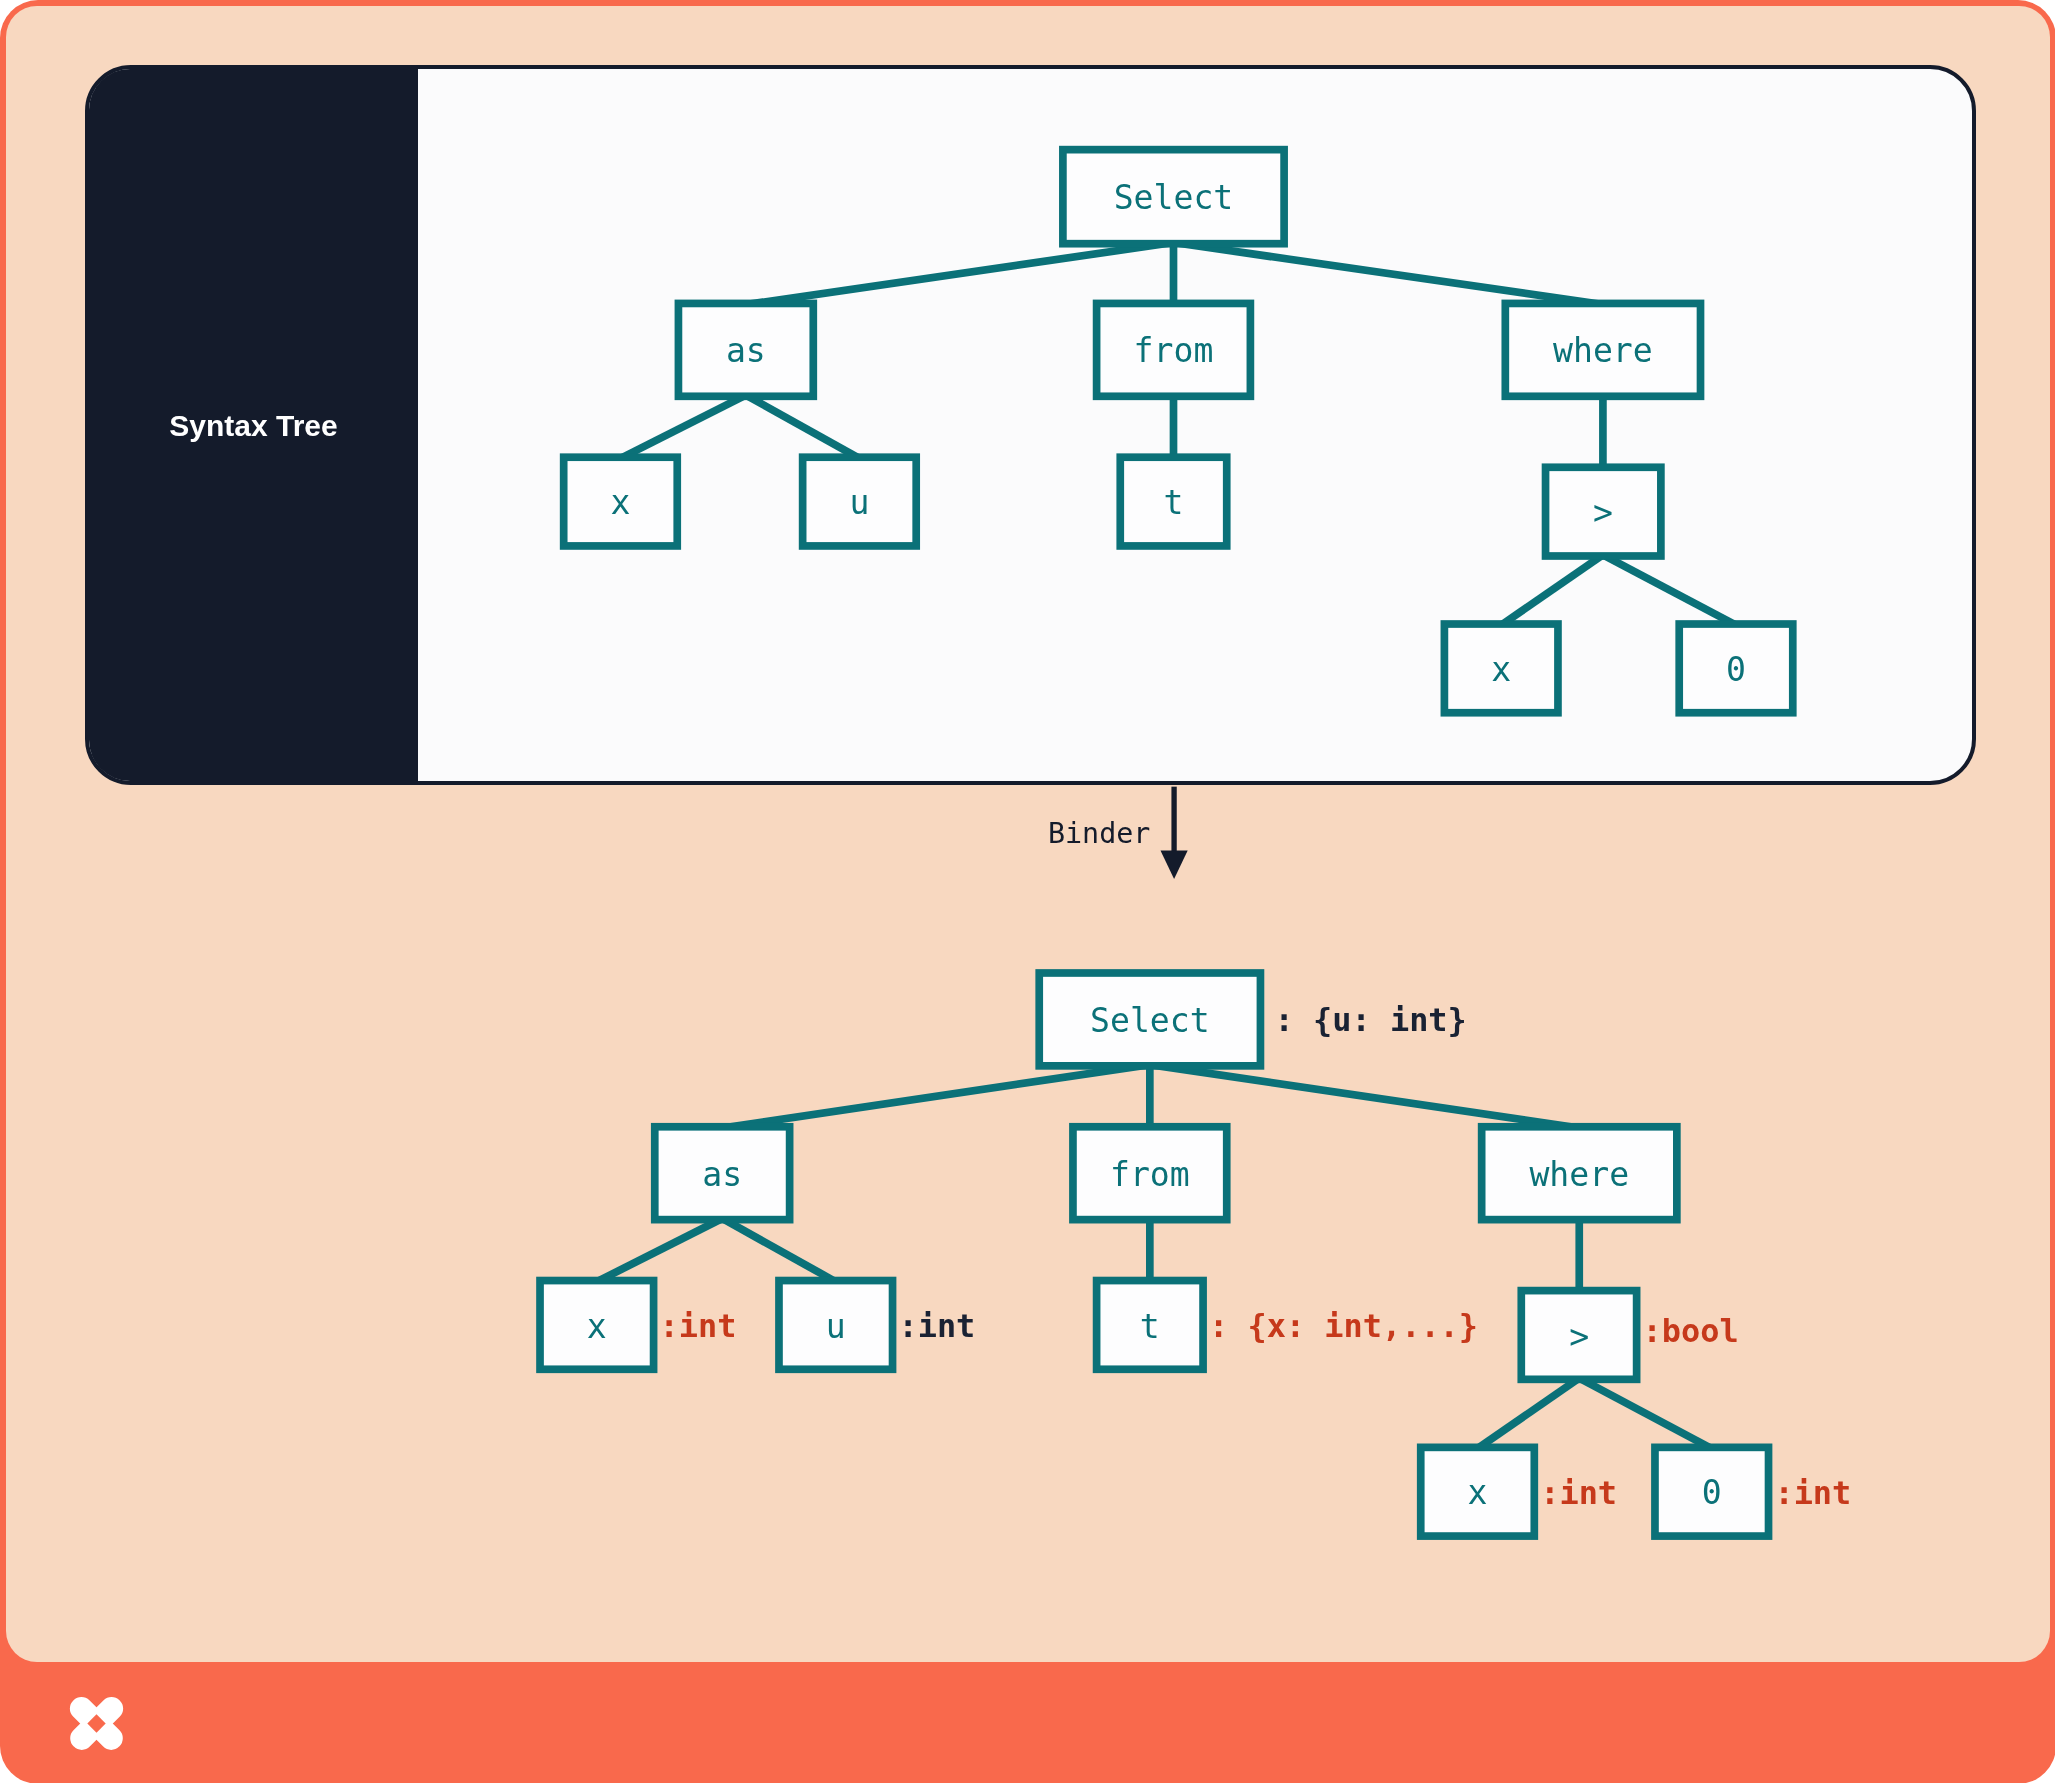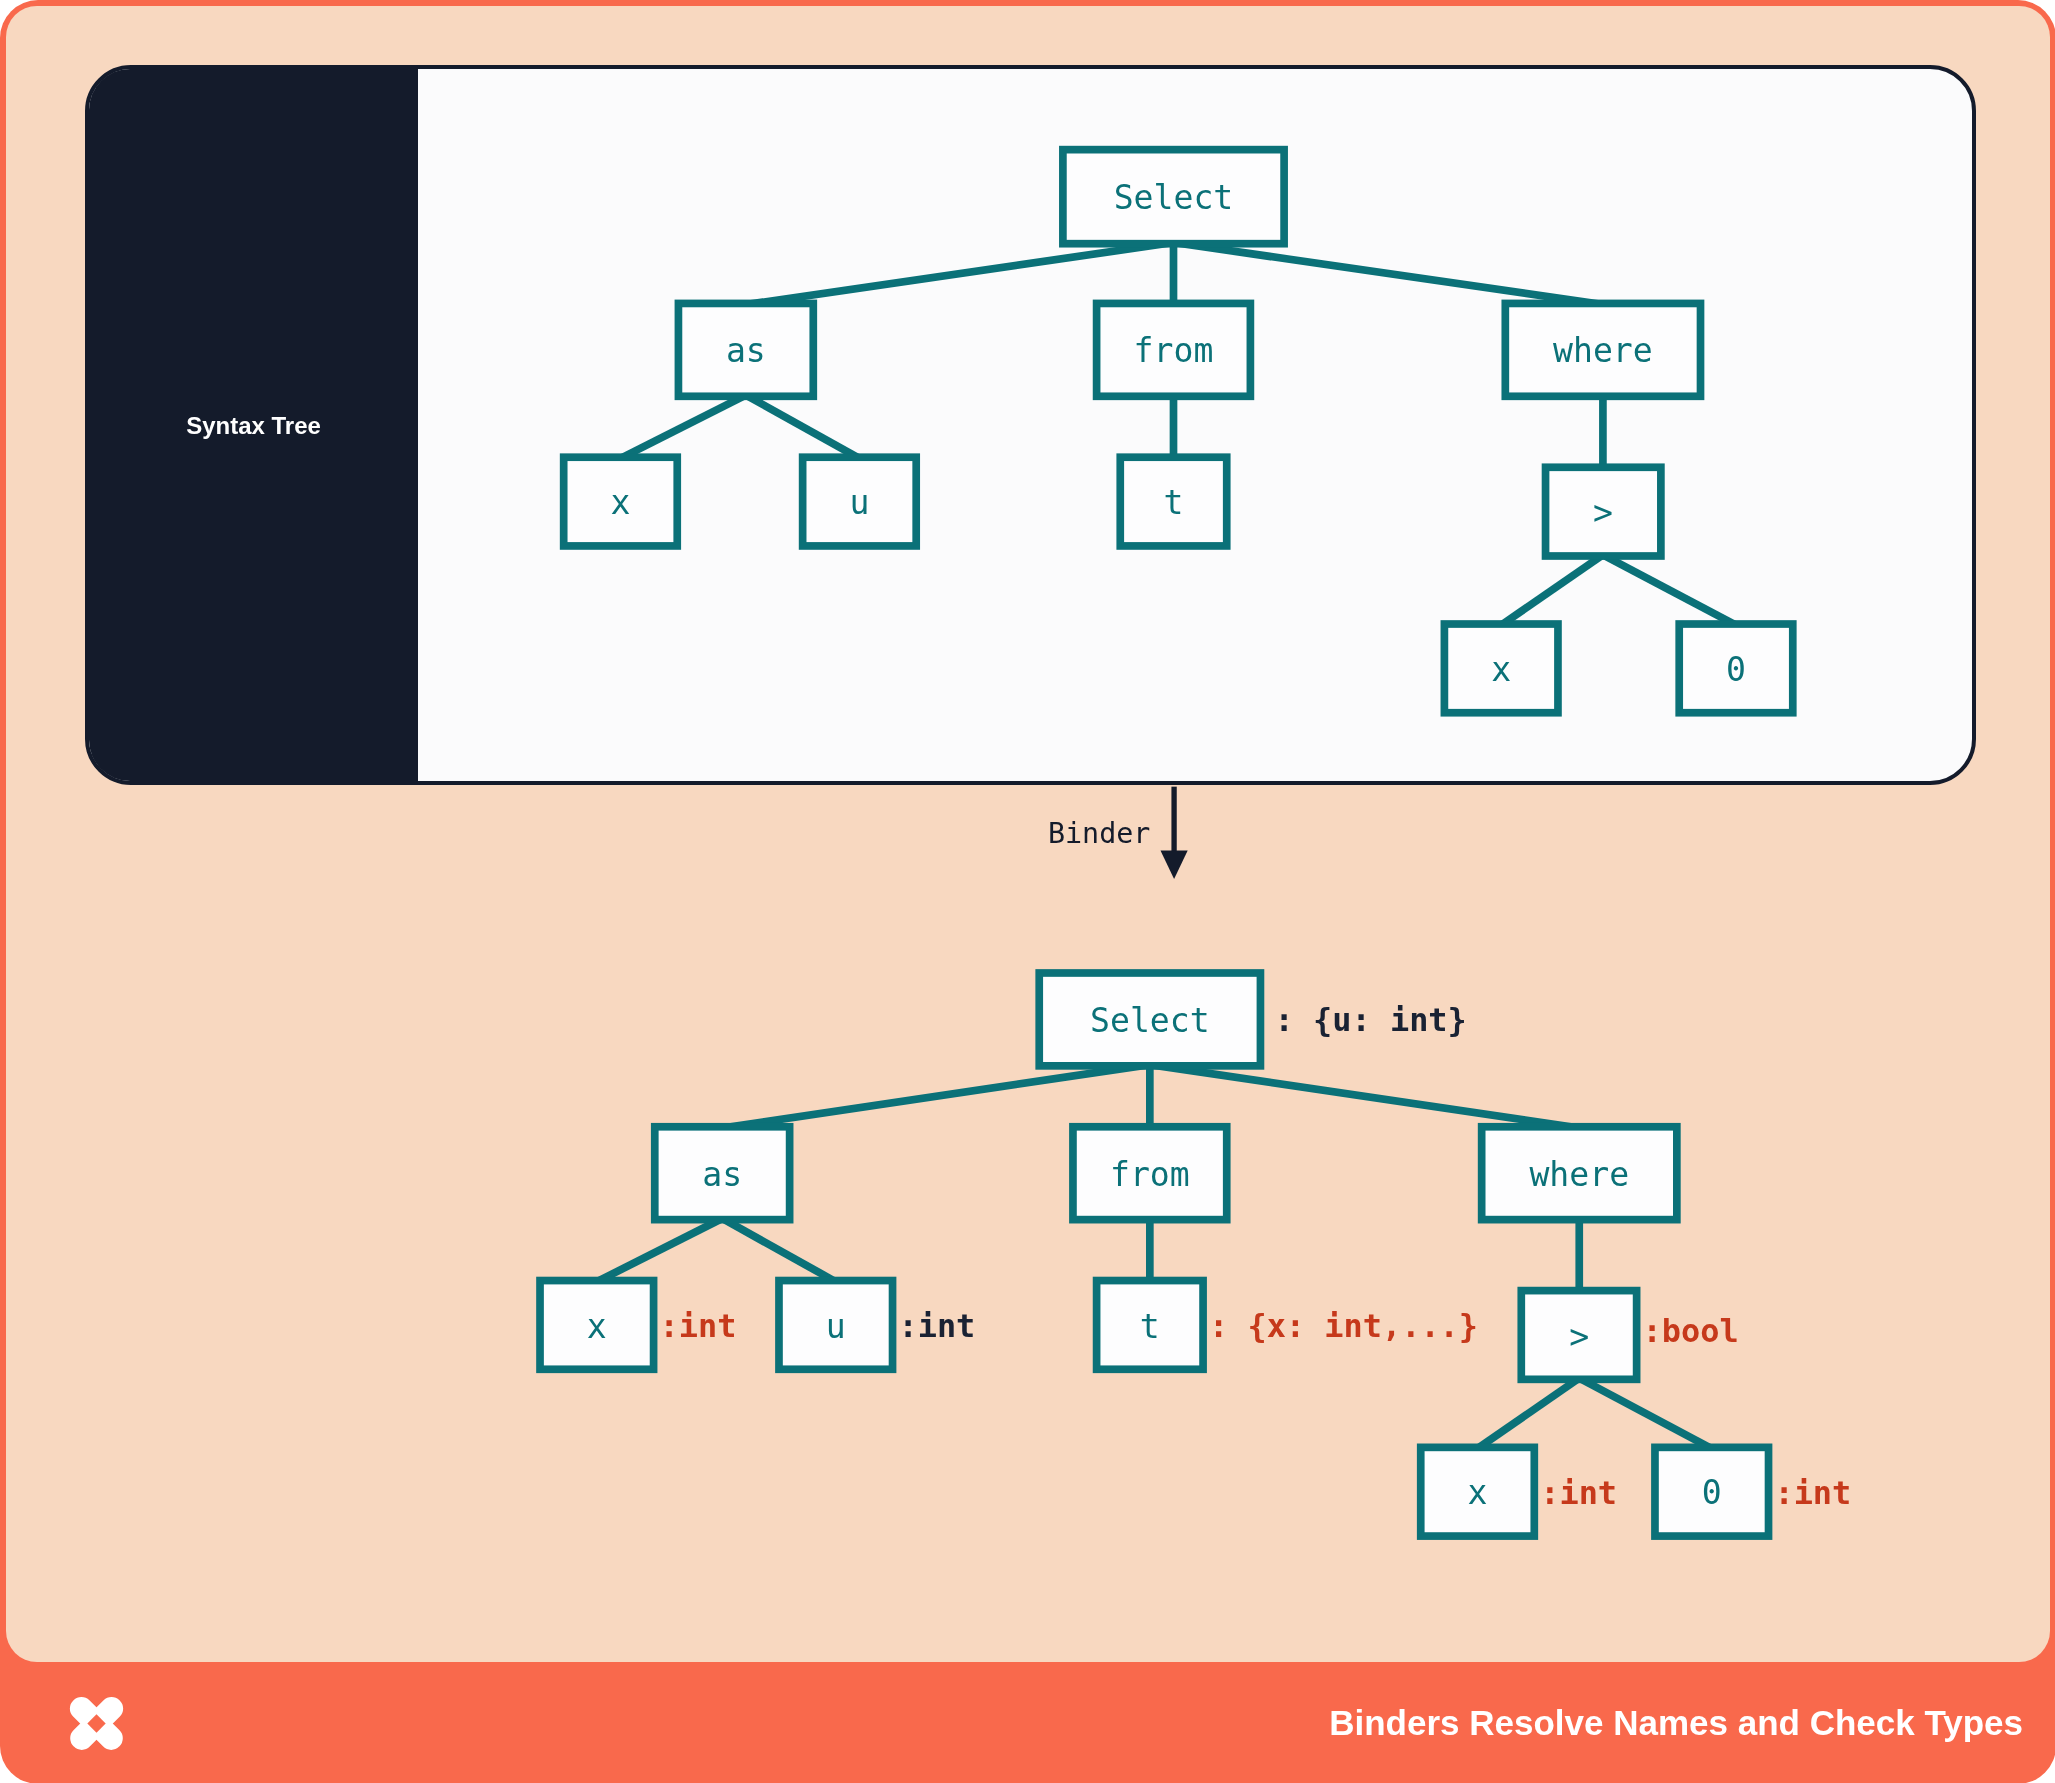--- a/index.html
+++ b/index.html
@@ -8,21 +8,21 @@
   .frame{position:absolute;inset:0;background:#F9694C;border-radius:38px;}
   .inner{position:absolute;left:6px;top:6px;width:2044px;height:1656px;
          background:#F8D8C0;border-radius:31px;}
   .panel{position:absolute;left:85px;width:1891px;background:#FBFBFC;
          border:4.7px solid #141B2B;border-radius:46px;box-sizing:border-box;}
   .panel-top{top:65px;height:720px;}
   .panel-bottom{top:880px;height:724px;}
   .sidebar{position:absolute;left:0;top:0;bottom:0;width:329px;background:#141B2B;
            border-radius:41px 0 0 41px;display:flex;align-items:center;justify-content:center;
            flex-direction:column;}
-  .sidebar-label{color:#FFFFFF;font-weight:700;font-size:24px;line-height:51px;text-align:center;}
+  .sidebar-label{color:#FFFFFF;font-weight:700;font-size:30px;line-height:51px;text-align:center;}
   .overlay{position:absolute;inset:0;z-index:5;}
   .edge{stroke:#0B7178;stroke-width:13;fill:none;}
   .node-rect{fill:#FDFDFE;stroke:#0B7178;stroke-width:13;}
   .node-label{fill:#0B7178;font-family:"DejaVu Sans Mono",monospace;font-size:56px;
               text-anchor:middle;dominant-baseline:central;}
   .ann{font-family:"DejaVu Sans Mono",monospace;font-size:54px;font-weight:700;
        dominant-baseline:central;text-anchor:start;}
   .ann-red{fill:#C6391B;}
   .ann-navy{fill:#1A2233;}
   .binder-label{fill:#141B2B;font-family:"DejaVu Sans Mono",monospace;font-size:48px;
@@ -176,16 +176,15 @@
       <text class="ann ann-red" x="3000" y="2524">:int</text>
     </g>
   </svg>
 
   <div class="footer">
     <div class="logo">
       <div class="logo-bar bar-a"></div>
       <div class="logo-bar bar-b"></div>
       <div class="logo-hole"></div>
     </div>
-    <div class="footer-title">Binders Resolve Names and Check Types</div>
   </div>
 </div>
 
 
 </body></html>

